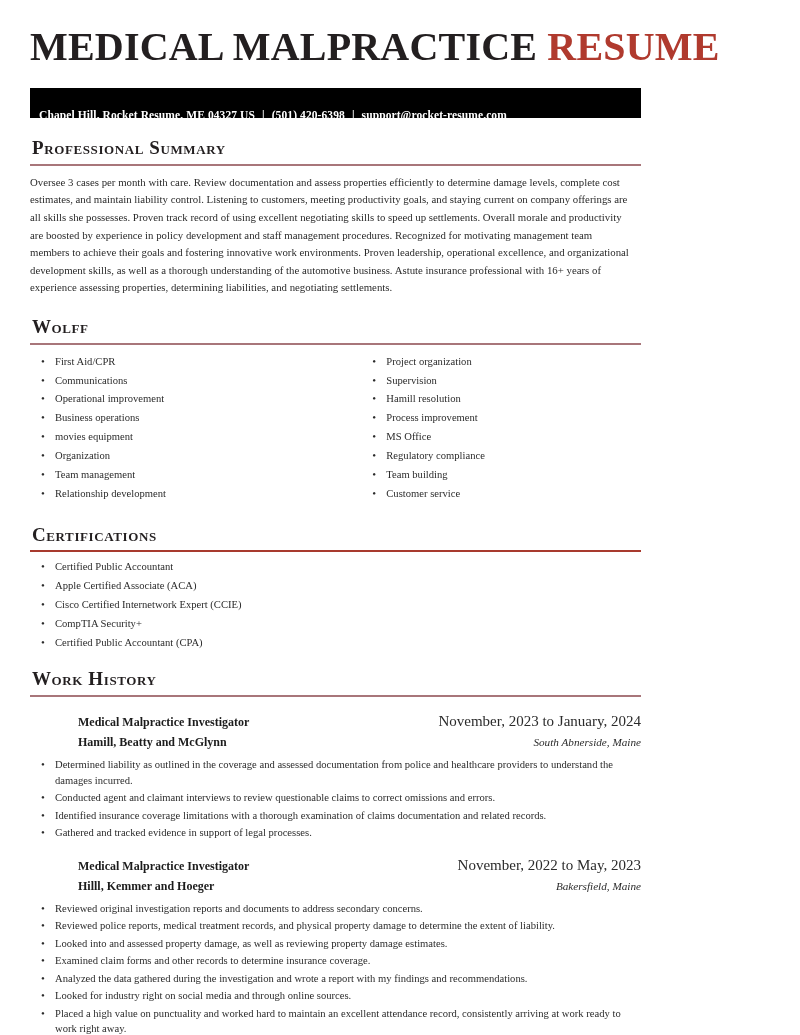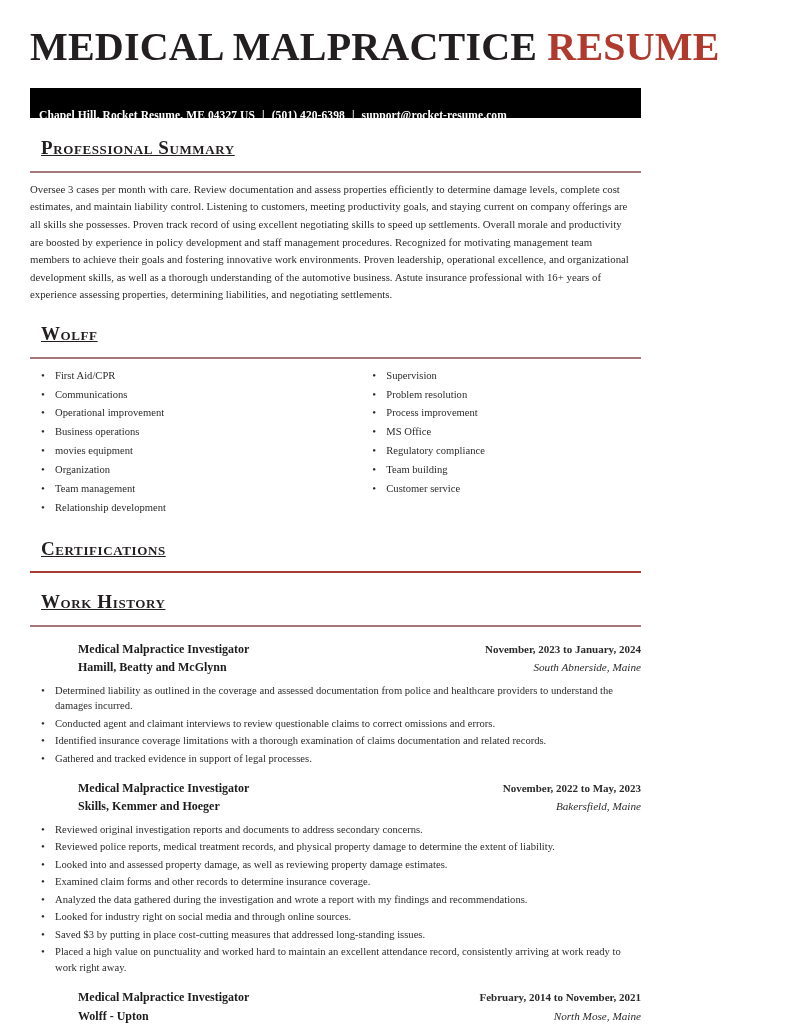--- a/index.html
+++ b/index.html
@@ -58,29 +58,28 @@
   .contact-sep {
     padding: 0 7px;
     font-weight: 700;
   }
 
   
   .section {
     margin-top: 18px;
   }
   .section-heading {
-    margin: 9px;
+    margin: 0;
     padding: 0 0 2px 2px;
     font-size: 19px;
     font-weight: 700;
     font-variant: small-caps;
     letter-spacing: 0.6px;
     color: #231f20;
     line-height: 1.25;
-    text-decoration: underline;
   }
   .rule {
     height: 2px;
     background: #a8767a;
     margin-top: 2px;
     width: 100%;
   }
   .rule.red {
     background: #a83a2e;
   }
@@ -147,22 +146,22 @@
     align-items: baseline;
     line-height: 1.52;
     margin-left: 48px;
   }
   .job-title {
     font-size: 12px;
     font-weight: 700;
     color: #1c1c1c;
   }
   .job-dates {
-    font-size: 11px;
-    font-weight: 700;
+    font-size: 15px;
+    font-weight: 400;
     color: #2b2b2b;
     text-align: center;
     white-space: nowrap;
   }
   .job-company {
     font-size: 12px;
     font-weight: 700;
     color: #1c1c1c;
   }
   .job-location {
@@ -216,35 +215,43 @@
           <li>Operational improvement</li>
           <li>Business operations</li>
           <li>movies equipment</li>
           <li>Organization</li>
           <li>Team management</li>
           <li>Relationship development</li>
         </ul>
       </div>
       <div class="skills-col right">
         <ul class="bullets">
+          <li>Project organization</li>
           <li>Supervision</li>
-          <li>Problem resolution</li>
+          <li>Hamill resolution</li>
           <li>Process improvement</li>
           <li>MS Office</li>
           <li>Regulatory compliance</li>
           <li>Team building</li>
           <li>Customer service</li>
         </ul>
       </div>
     </div>
   </div>
 
   <div class="section certs">
     <h2 class="section-heading">Certifications</h2>
     <div class="rule red"></div>
+    <ul class="bullets">
+      <li>Certified Public Accountant</li>
+      <li>Apple Certified Associate (ACA)</li>
+      <li>Cisco Certified Internetwork Expert (CCIE)</li>
+      <li>CompTIA Security+</li>
+      <li>Certified Public Accountant (CPA)</li>
+    </ul>
   </div>
 
   <div class="section work-section">
     <h2 class="section-heading">Work History</h2>
     <div class="rule"></div>
 
     <div class="job">
       <div class="job-row">
         <span class="job-title">Medical Malpractice Investigator</span>
         <span class="job-dates">November, 2023 to January, 2024</span>
@@ -260,31 +267,30 @@
         <li>Gathered and tracked evidence in support of legal processes.</li>
       </ul>
     </div>
 
     <div class="job">
       <div class="job-row">
         <span class="job-title">Medical Malpractice Investigator</span>
         <span class="job-dates">November, 2022 to May, 2023</span>
       </div>
       <div class="job-row">
-        <span class="job-company">Skills, Kemmer and Hoeger</span>
+        <span class="job-company">Hilll, Kemmer and Hoeger</span>
         <span class="job-location">Bakersfield, Maine</span>
       </div>
       <ul class="bullets">
         <li>Reviewed original investigation reports and documents to address secondary concerns.</li>
         <li>Reviewed police reports, medical treatment records, and physical property damage to determine the extent of liability.</li>
         <li>Looked into and assessed property damage, as well as reviewing property damage estimates.</li>
         <li>Examined claim forms and other records to determine insurance coverage.</li>
         <li>Analyzed the data gathered during the investigation and wrote a report with my findings and recommendations.</li>
         <li>Looked for industry right on social media and through online sources.</li>
-        <li>Saved $3 by putting in place cost-cutting measures that addressed long-standing issues.</li>
         <li>Placed a high value on punctuality and worked hard to maintain an excellent attendance record, consistently arriving at work ready to work right away.</li>
       </ul>
     </div>
 
     <div class="job">
       <div class="job-row">
         <span class="job-title">Medical Malpractice Investigator</span>
         <span class="job-dates">February, 2014 to November, 2021</span>
       </div>
       <div class="job-row">

